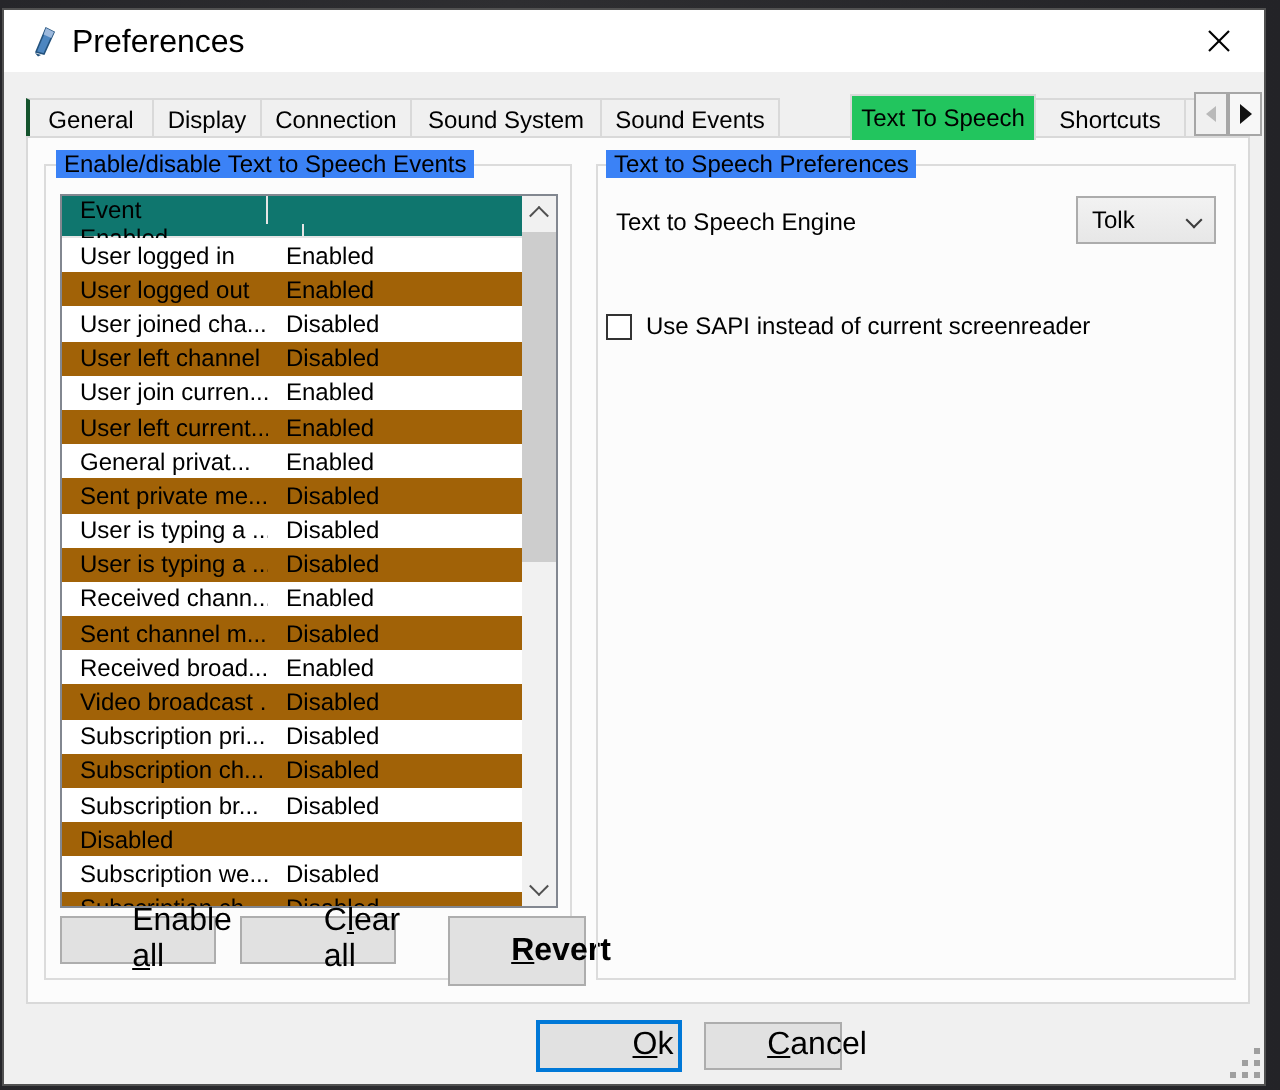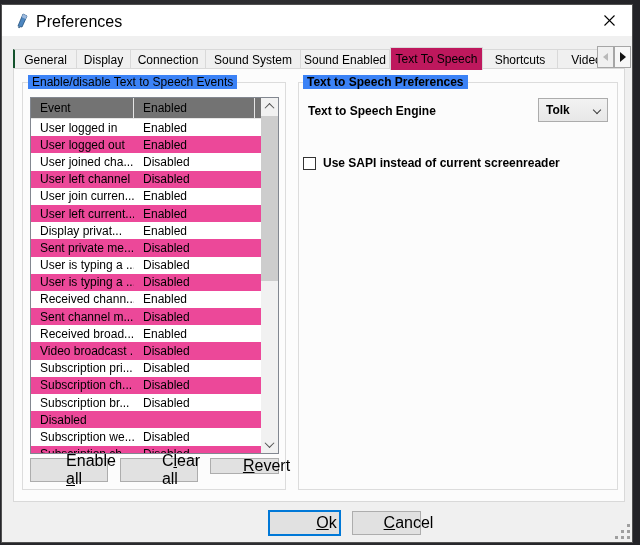--- a/index.html
+++ b/index.html
@@ -20,69 +20,69 @@
   
   .tabstrip { position:absolute; left:11px; top:41px; width:586px; height:24px;
               display:flex; align-items:flex-end; overflow:hidden; }
   .tab { height:21px; background:#f0f0f0; border:1px solid #d9d9d9; border-left:none;
          display:flex; align-items:center; justify-content:center; flex:0 0 auto;
          color:#000; white-space:nowrap; }
   .tab:first-child { border-left:2px solid #14532d; }
   .tab:nth-child(1){width:64px} .tab:nth-child(2){width:54px} .tab:nth-child(3){width:75px}
   .tab:nth-child(4){width:95px} .tab:nth-child(5){width:89px} .tab:nth-child(6){width:93px}
   .tab:nth-child(7){width:75px} .tab:nth-child(8){width:58px}
-  .tab.selected { height:25px; margin-bottom:-2px; background:#be185d; border:1px solid #d9d9d9;
-                  border-bottom:none; position:relative; z-index:3; padding-bottom:2px; }
+  .tab.selected { height:25px; margin-bottom:-2px; background:#22c55e; border:1px solid #d9d9d9;
+                  border-bottom:none; position:relative; z-index:3; padding-bottom:2px;margin-left:35px; }
   .tabscroll { position:absolute; top:41px; width:17px; height:22px; border:1px solid #a6a6a6;
                display:flex; align-items:center; justify-content:center; z-index:4; }
   #tab-scroll-left  { left:595px; background:#f0f0f0; }
   #tab-scroll-right { left:612px; background:#f7f7f7; }
   .tri-left  { width:0; height:0; border-top:4px solid transparent; border-bottom:4px solid transparent; border-right:5px solid #b9b9b9; }
   .tri-right { width:0; height:0; border-top:5px solid transparent; border-bottom:5px solid transparent; border-left:6px solid #111; }
 
   
   .pane { position:absolute; left:11px; top:63px; width:612px; height:434px;
           background:#fcfcfc; border:1px solid #d9d9d9; z-index:1; }
 
   .groupbox { position:absolute; border:1px solid #dcdcdc; }
   .group-title { position:absolute; top:-8px; background:#3b82f6; padding:0 4px; white-space:nowrap; }
   #group-events { left:8px; top:13px; width:264px; height:408px; }
   #group-events .group-title { left:5px; }
-  #group-prefs  { left:284px; top:13px; width:320px; height:408px;font-weight:bold; }
+  #group-prefs  { left:284px; top:13px; width:320px; height:408px; }
   #group-prefs  .group-title { left:4px; }
 
   
   .listview { position:absolute; left:7px; top:14px; width:249px; height:357px;
               background:#fff; border:1px solid #828790; overflow:hidden; }
-  .lv-header { position:absolute; left:0; top:0; width:232px; height:21px; background:#737373;
-               border-bottom:1px solid #e5e5e5; display:flex; }
+  .lv-header { position:absolute; left:0; top:0; width:232px; height:21px; background:#0f766e;
+               border-bottom:1px solid #e5e5e5; display:flex;flex-direction:column; }
   .lv-header .hc { display:flex; align-items:center; padding-left:9px; border-right:1px solid #e5e5e5; }
   .hc.c-event { width:103px; } .hc.c-enabled { width:121px; }
   .lv-rows { position:absolute; left:0; top:21px; width:232px; height:336px; overflow:hidden; }
   .lv-row { display:flex; height:17.2px; align-items:center; background:#fff; }
-  .lv-row.alt { background:#ec4899; }
+  .lv-row.alt { background:#a16207; }
   .lv-row .cell { padding-left:9px; white-space:nowrap; overflow:hidden; }
   .cell.c1 { width:103px; } .cell.c2 { width:129px; }
 
   
   .vscroll { position:absolute; right:0; top:0; width:17px; height:100%; background:#f1f1f1; }
   .sb-btn { position:absolute; left:0; width:17px; height:17px; display:flex; align-items:center; justify-content:center; }
   .sb-up { top:0; } .sb-down { bottom:0; }
   .chev { width:7px; height:7px; border-right:1.4px solid #505050; border-bottom:1.4px solid #505050; }
   .chev.up { transform:rotate(-135deg) translate(-1px,-1px); }
   .chev.down { transform:rotate(45deg) translate(-1px,-1px); }
   .sb-thumb { position:absolute; left:0; top:18px; width:17px; height:165px; background:#cdcdcd; }
 
   
   .btn { background:#e1e1e1; border:1px solid #adadad; display:flex; align-items:center; justify-content:center;
          color:#000; font-size:16px;padding-left:44px; }
   .mn { text-decoration:underline; }
   #btn-enable-all { position:absolute; left:7px;   top:375px; width:78px; height:24px; }
   #btn-clear-all  { position:absolute; left:97px;  top:375px; width:78px; height:24px; }
-  #btn-revert     { position:absolute; left:187px; top:375px; width:69px; height:16px; }
+  #btn-revert     { position:absolute; left:201px; top:375px; width:69px; height:35px;font-weight:bold; }
 
   
   .engine-label { position:absolute; left:9px; top:21px; }
   .combo { position:absolute; left:239px; top:15px; width:70px; height:24px;
            background:linear-gradient(#f2f2f2,#e7e7e7); border:1px solid #acacac;
            display:flex; align-items:center; padding-left:7px; }
   .combo .chev-dn { position:absolute; right:7px; top:8px; width:6px; height:6px;
                     border-right:1.2px solid #3c3c3c; border-bottom:1.2px solid #3c3c3c; transform:rotate(45deg); }
   .checkrow { position:absolute; left:4px; top:73px; display:flex; align-items:center;text-align:center; }
   .checkbox { width:13px; height:13px; background:#fff; border:1px solid #333; margin-right:7px; }
@@ -114,21 +114,21 @@
         <line x1="10.5" y1="0.5" x2="0.5" y2="10.5" stroke="#000" stroke-width="1.1"></line>
       </svg>
     </div>
   </div>
 
   <div class="tabstrip">
       <div class="tab">General</div>
       <div class="tab">Display</div>
       <div class="tab">Connection</div>
       <div class="tab">Sound System</div>
-      <div class="tab">Sound Enabled</div>
+      <div class="tab">Sound Events</div>
       <div class="tab selected">Text To Speech</div>
       <div class="tab">Shortcuts</div>
       <div class="tab">Video</div>
     </div>
   <div class="tabscroll" id="tab-scroll-left">
     <span class="tri-left"></span>
   </div>
   <div class="tabscroll" id="tab-scroll-right">
     <span class="tri-right"></span>
   </div>
@@ -162,21 +162,21 @@
             </div>
             <div class="lv-row">
               <span class="cell c1">User join curren...</span>
               <span class="cell c2">Enabled</span>
             </div>
             <div class="lv-row alt">
               <span class="cell c1">User left current...</span>
               <span class="cell c2">Enabled</span>
             </div>
             <div class="lv-row">
-              <span class="cell c1">Display privat...</span>
+              <span class="cell c1">General privat...</span>
               <span class="cell c2">Enabled</span>
             </div>
             <div class="lv-row alt">
               <span class="cell c1">Sent private me...</span>
               <span class="cell c2">Disabled</span>
             </div>
             <div class="lv-row">
               <span class="cell c1">User is typing a ...</span>
               <span class="cell c2">Disabled</span>
             </div>

